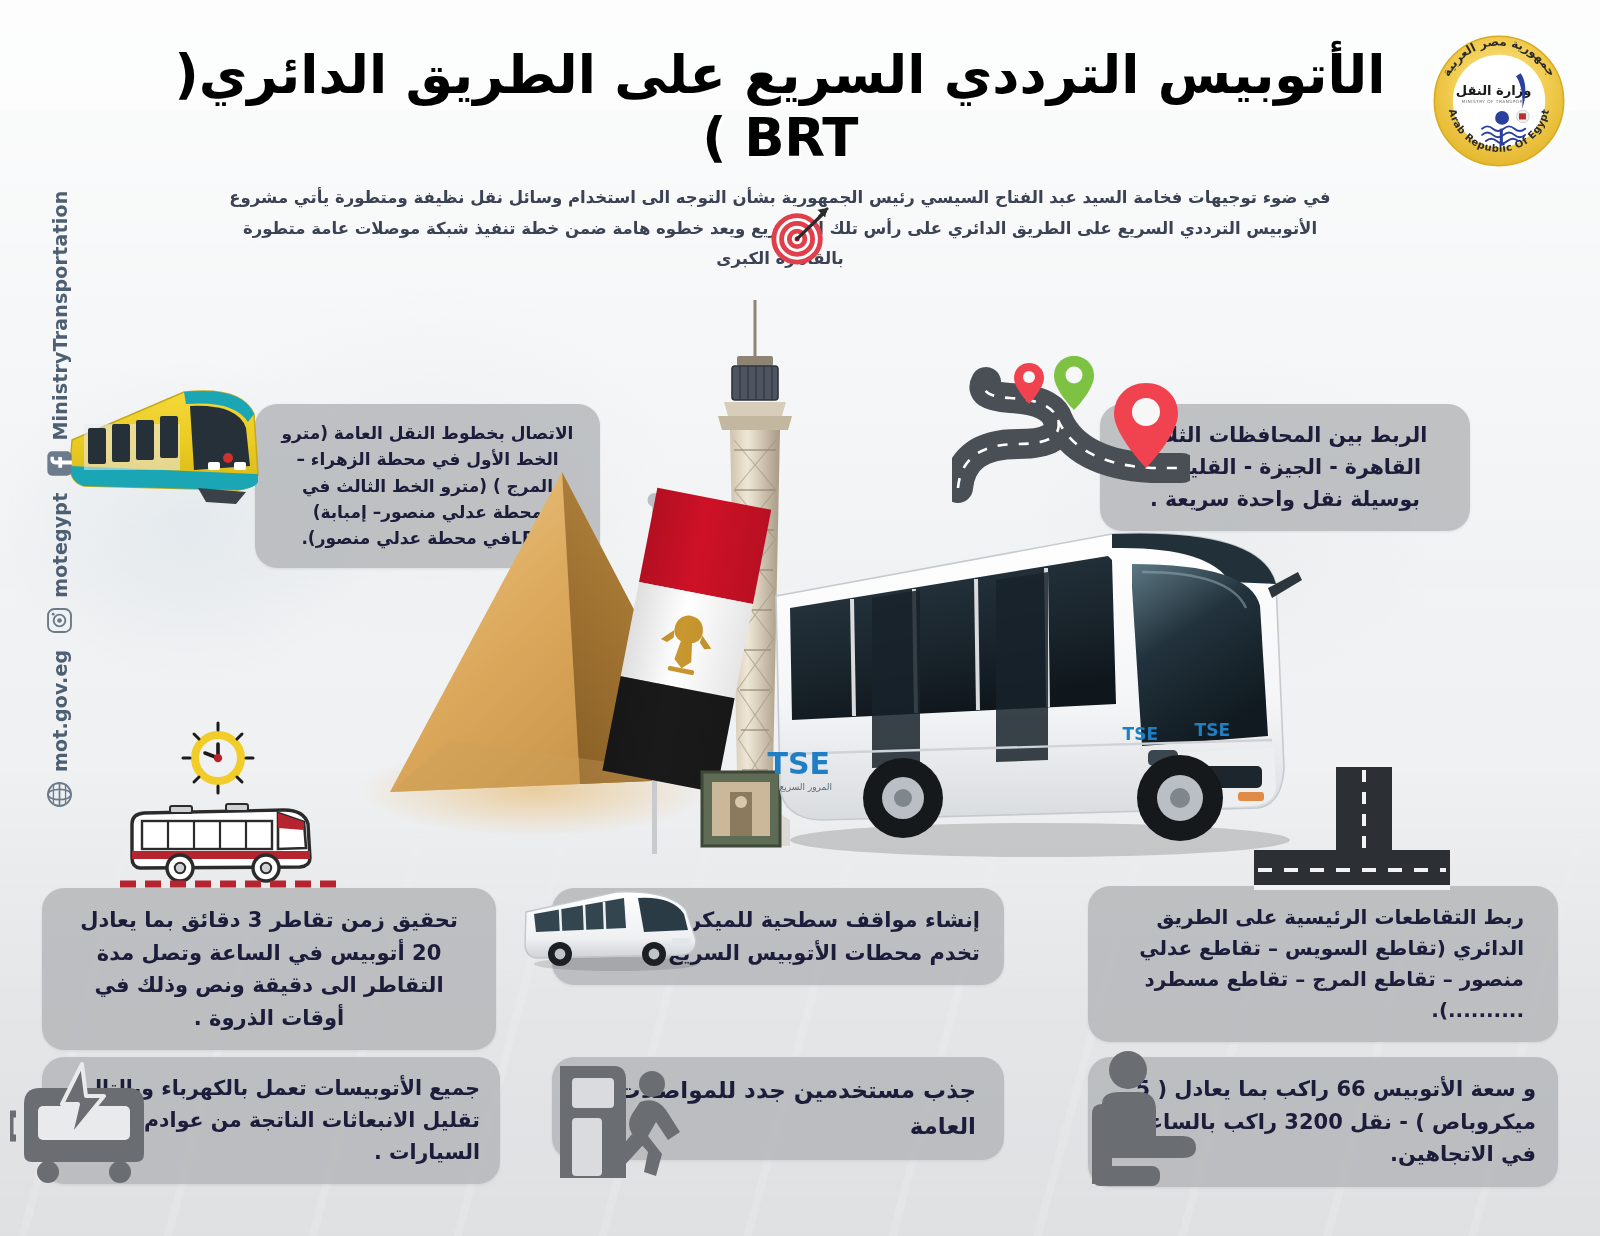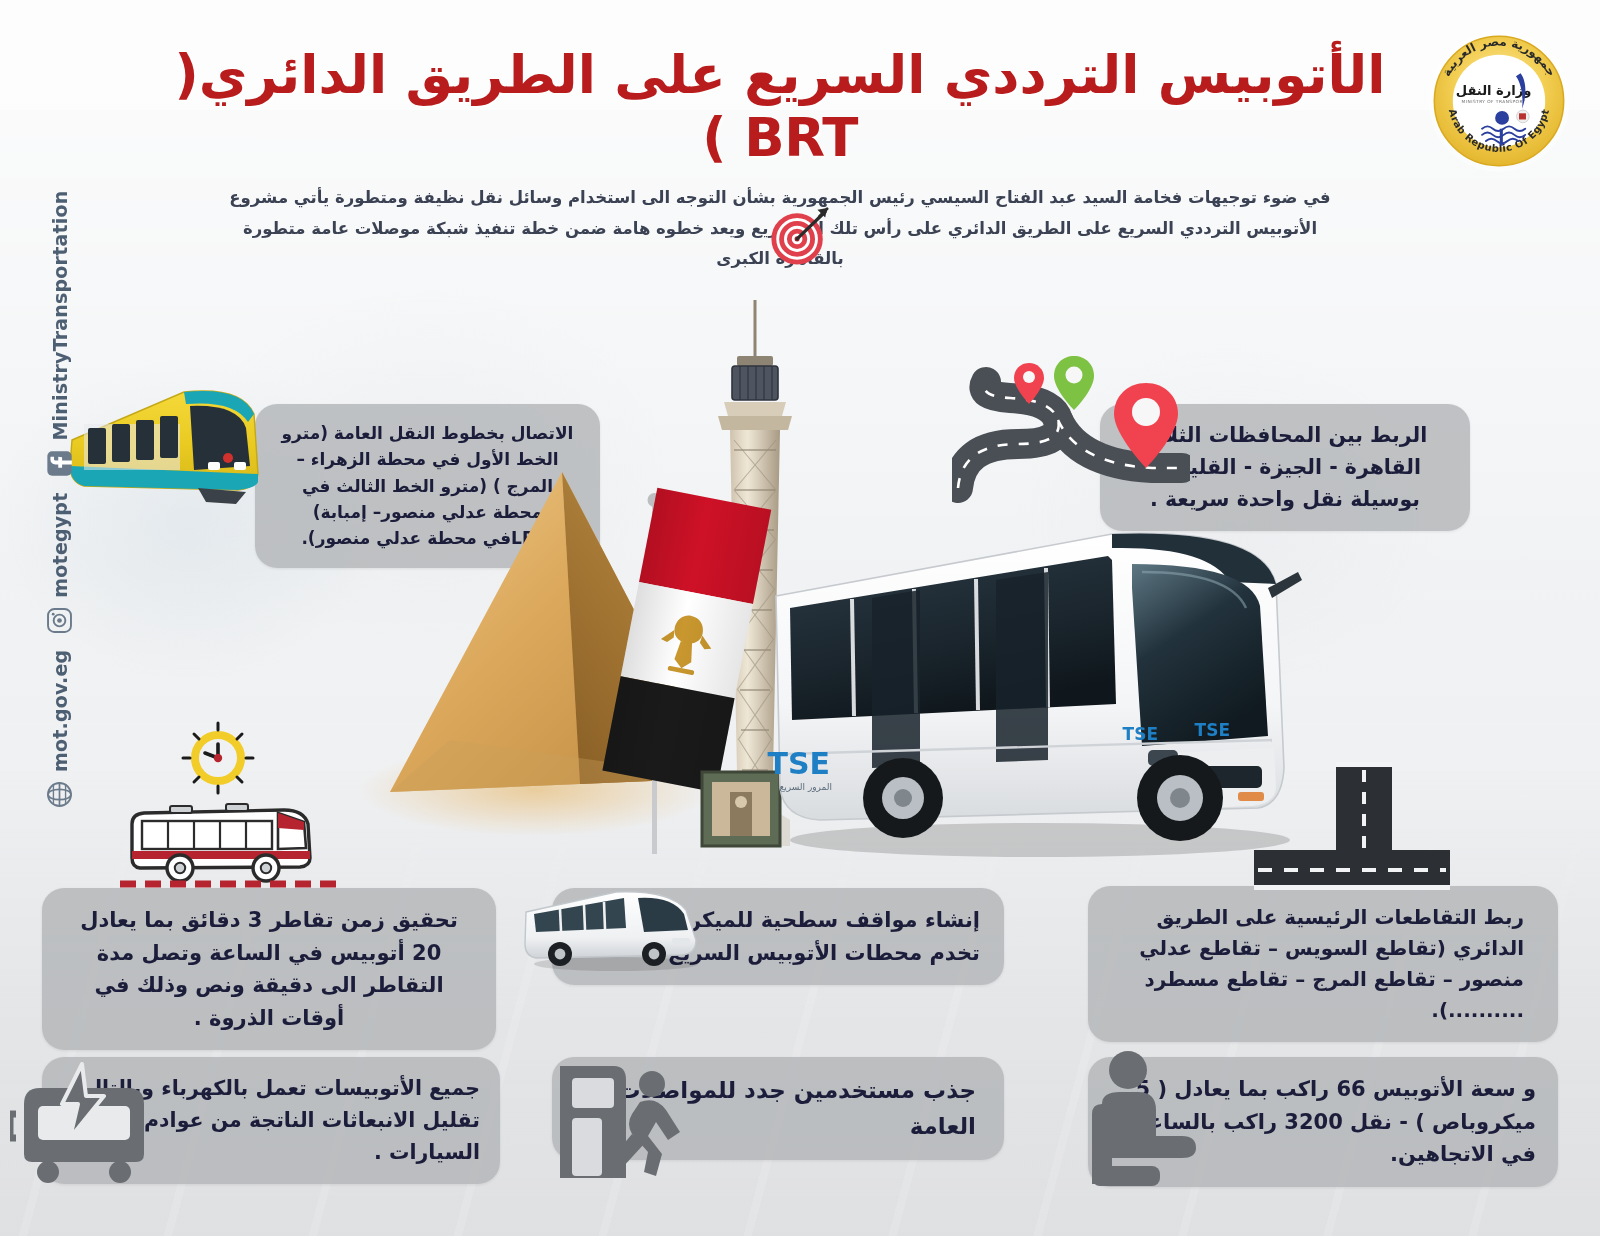--- a/index.html
+++ b/index.html
@@ -87,21 +87,21 @@
   
   .title-block {
     position: absolute;
     top: 44px; right: 210px; left: 170px;
     text-align: center;
     z-index: 30;
   }
   .main-title {
     font-size: 53px;
     font-weight: 800;
-    color: #b91c1c;
+    color: #000000;
     line-height: 1.18;
     letter-spacing: -.5px;
     text-shadow: 2px 2px 3px rgba(255,255,255,.85);
   }
   .sub-para {
     margin-top: 14px;
     font-size: 16.5px;
     font-weight: 700;
     color: #3b4253;
     line-height: 1.85;

